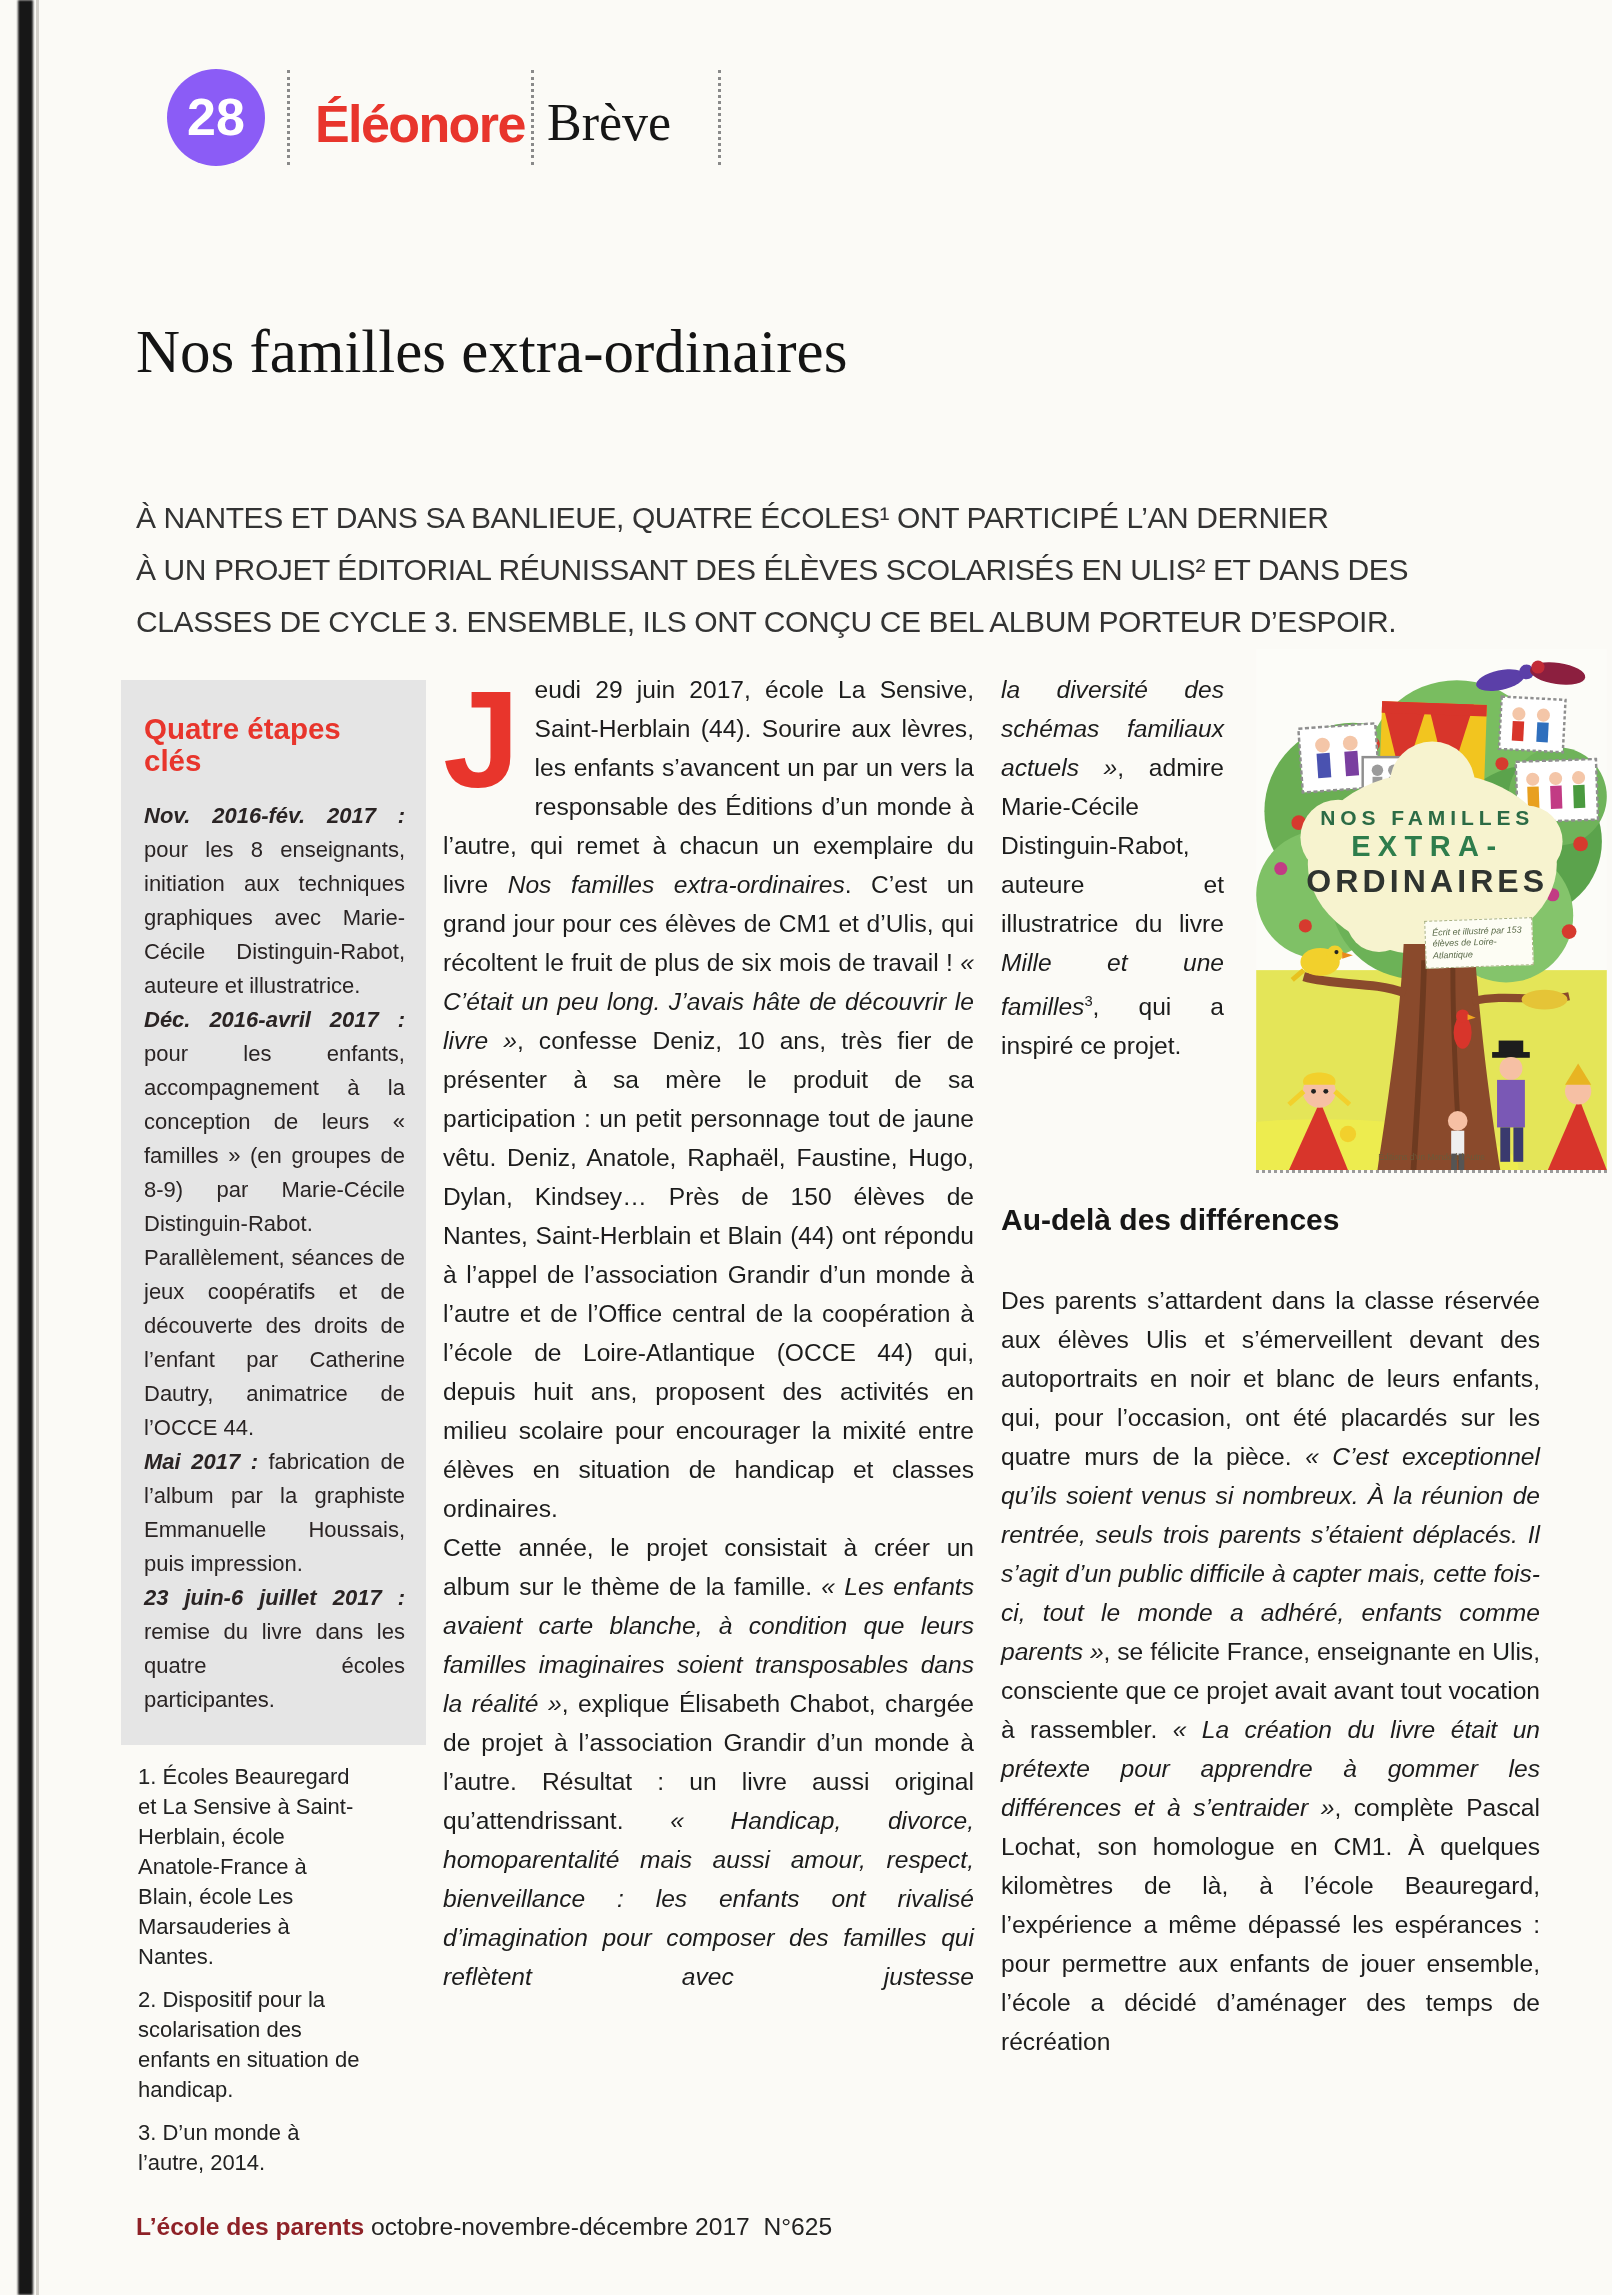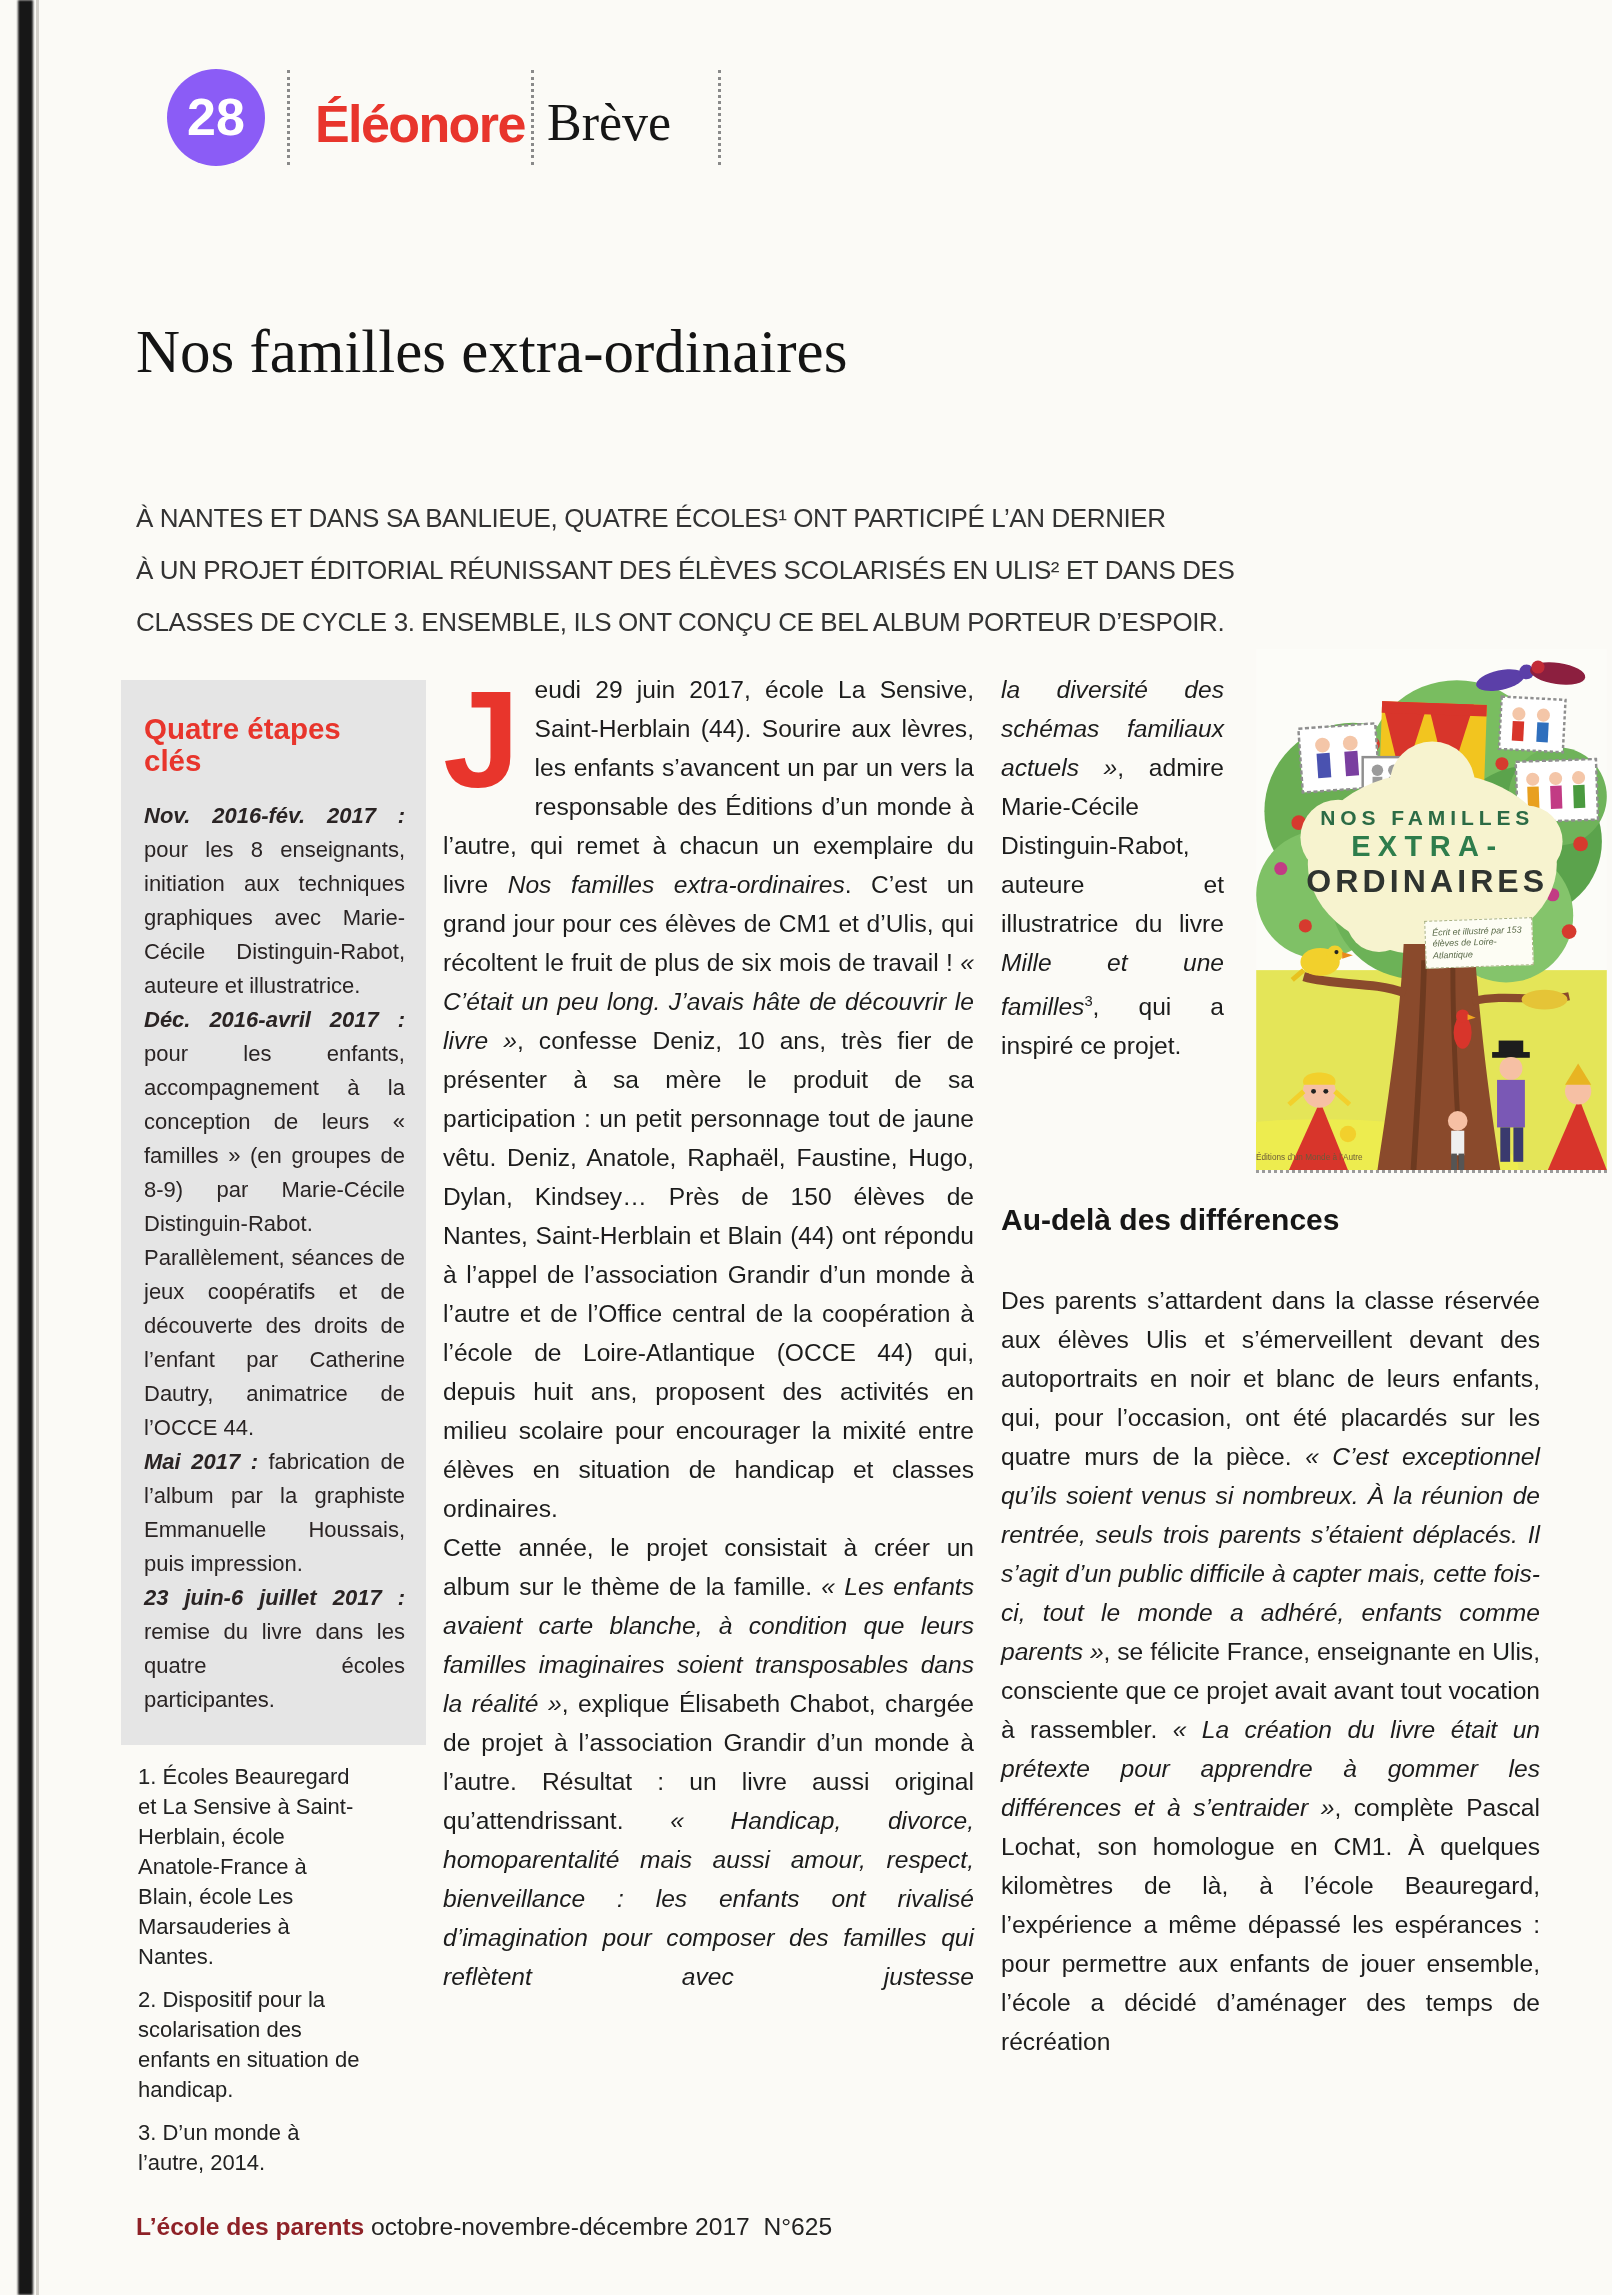--- a/index.html
+++ b/index.html
@@ -15,21 +15,21 @@
   .vdot{position:absolute;top:70px;height:95px;width:0;border-left:3.3px dotted #8a8a8a;}
   .sec-label{position:absolute;top:98px;font-size:52px;line-height:1;font-weight:700;letter-spacing:-1.6px;color:#e8352c;}
   .rubric-label{position:absolute;top:97px;font-size:52px;line-height:1;font-family:"Liberation Serif",serif;color:#161616;}
 
   
   .title-serif{position:absolute;left:136px;top:320px;font-family:"Liberation Serif",serif;
                font-size:61px;line-height:1.05;color:#141414;}
   .title-bold{position:absolute;left:133px;top:388px;font-size:69px;line-height:1.05;font-weight:700;
               letter-spacing:-1.6px;color:#111;}
   .standfirst{position:absolute;left:136px;top:492px;color:#333;}
-  .standfirst div{font-size:26px;line-height:52px;letter-spacing:-0.4px;white-space:nowrap;}
+  .standfirst div{font-size:30px;line-height:52px;letter-spacing:-0.4px;white-space:nowrap;}
 
   
   .sidebox{position:absolute;left:121px;top:680px;width:305px;min-height:975px;background:#e5e5e5;
            box-sizing:border-box;padding:33px 21px 28px 23px;color:#2a2424;}
   .sidebox h3{margin:0 0 21px 0;font-size:29.5px;line-height:1.1;color:#e8352c;}
   .sb-entry{font-size:22px;line-height:34px;text-align:justify;}
   .sb-date{font-weight:700;font-style:italic;}
 
   
   .footnotes{position:absolute;left:138px;top:1762px;width:223px;}
@@ -52,21 +52,21 @@
   
   .cover{position:absolute;left:1256px;top:649px;width:351px;height:521px;border-bottom:3.3px dotted #9a9a9a;}
   .cover svg{position:absolute;left:0;top:0;width:100%;height:100%;}
   .cover-title{position:absolute;left:24.6px;right:33px;top:157px;text-align:center;font-weight:700;}
   .ct1{font-size:21px;letter-spacing:4.9px;color:#2c6b45;}
   .ct2{font-size:29px;letter-spacing:7.4px;color:#2e7d4c;}
   .ct3{font-size:32px;letter-spacing:4.1px;color:#2f3430;}
   .cover-sub{position:absolute;left:169px;top:270px;width:108px;box-sizing:border-box;padding:5.7px 6.6px;
              background:#fdfdf4;border:1.6px dashed #a9b183;transform:rotate(-2deg);
              font-size:9px;line-height:1.3;font-style:italic;color:#5b6b4a;}
-  .cover-pub{position:absolute;left:0;right:0;bottom:8.2px;text-align:left;font-size:8.2px;color:#6b5a3a;}
+  .cover-pub{position:absolute;left:0;right:0;bottom:8.2px;text-align:center;font-size:8.2px;color:#6b5a3a;}
 
   
   .footer{position:absolute;left:136px;top:2213px;font-size:24.6px;color:#222;}
   .footer .brand{font-weight:700;color:#8e2127;}
 </style>
 </head>
 <body>
 
 <div class="page">
   <div class="scan-edge"></div>

